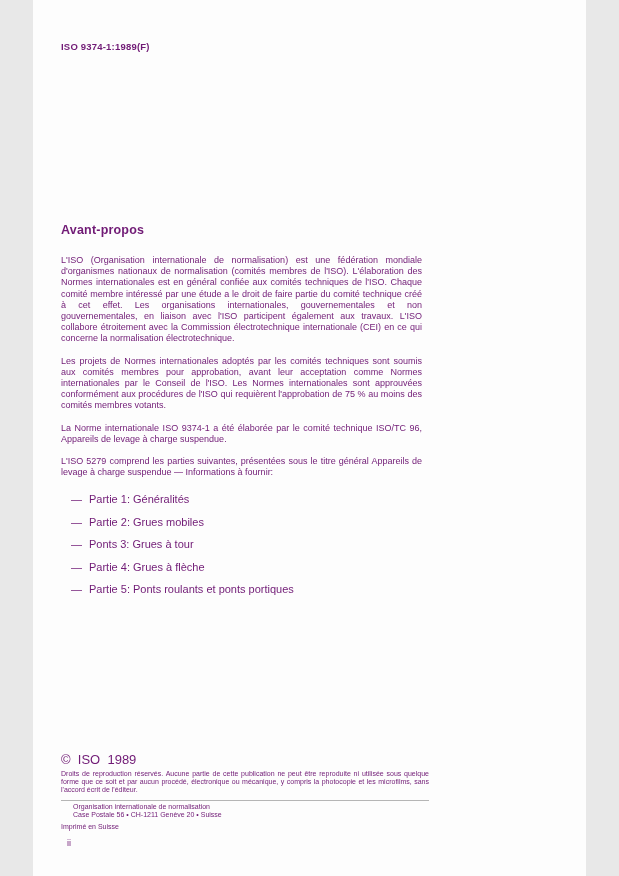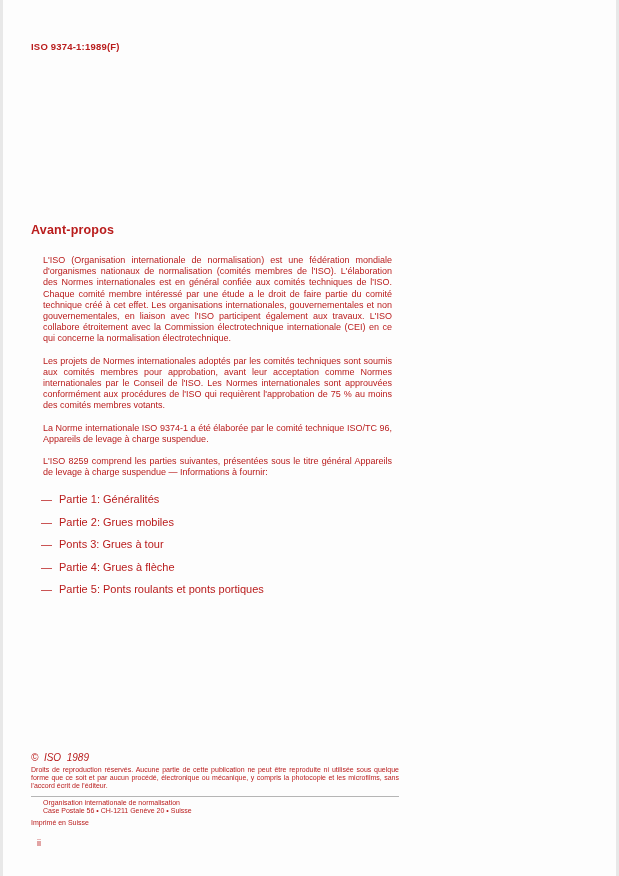--- a/index.html
+++ b/index.html
@@ -3,24 +3,24 @@
 <meta charset="utf-8">
 <style>
   html, body {
     margin: 0;
     padding: 0;
     background: #e8e8e8;
     font-family: "Liberation Sans", "DejaVu Sans", sans-serif;
   }
   .page {
     position: relative;
-    width: 613px;
+    width: 553px;
     height: 876px;
     background: #fdfdfd;
-    color: #b91c1c;
+    color: #701a75;
     overflow: hidden;
     margin: 0 auto;
   }
   .doc-header {
     position: absolute;
     left: 28px;
     top: 41px;
     font-size: 9.5px;
     font-weight: bold;
     letter-spacing: 0.2px;
@@ -34,21 +34,21 @@
   .section-title {
     font-size: 12.5px;
     font-weight: bold;
     margin: 0 0 18px 0;
     letter-spacing: 0.2px;
   }
   .para {
     font-size: 9px;
     line-height: 11.2px;
     text-align: justify;
-    margin: 0 0 11px 12px;
+    margin: 0 0 11px 0;
   }
   .italic { }
   .parts-list {
     list-style: none;
     margin: 16px 0 0 0;
     padding: 0 0 0 10px;
   }
   .part-item {
     font-size: 11px;
     line-height: 11px;
@@ -59,24 +59,23 @@
     margin-right: 7px;
     font-style: normal;
   }
   .footer {
     position: absolute;
     left: 28px;
     top: 752px;
     width: 368px;
   }
   .copyright {
-    font-size: 10px;
+    font-size: 13px;
     white-space: pre-wrap;
     margin-bottom: 3px;
-    font-style: italic;
   }
   .rights {
     font-size: 7px;
     line-height: 8.2px;
     text-align: justify;
     margin-bottom: 5px;
   }
   .org-block {
     border-top: 1px solid #b5b5b5;
     padding: 2px 0 0 12px;
@@ -104,21 +103,21 @@
   <div class="content">
 
     <h1 class="section-title">Avant-propos</h1>
 
     <p class="para">L'ISO (Organisation internationale de normalisation) est une fédération mondiale d'organismes nationaux de normalisation (comités membres de l'ISO). L'élaboration des Normes internationales est en général confiée aux comités techniques de l'ISO. Chaque comité membre intéressé par une étude a le droit de faire partie du comité technique créé à cet effet. Les organisations internationales, gouvernementales et non gouvernementales, en liaison avec l'ISO participent également aux travaux. L'ISO collabore étroitement avec la Commission électrotechnique internationale (CEI) en ce qui concerne la normalisation électrotechnique.</p>
 
     <p class="para">Les projets de Normes internationales adoptés par les comités techniques sont soumis aux comités membres pour approbation, avant leur acceptation comme Normes internationales par le Conseil de l'ISO. Les Normes internationales sont approuvées conformément aux procédures de l'ISO qui requièrent l'approbation de 75 % au moins des comités membres votants.</p>
 
     <p class="para"><span>La Norme internationale ISO 9374-1 a été élaborée par le comité technique ISO/TC 96, </span><span class="italic">Appareils de levage à charge suspendue</span><span>.</span></p>
 
-    <p class="para"><span>L'ISO 8259 comprend les parties suivantes, présentées sous le titre général </span><span class="italic">Appareils de levage à charge suspendue — Informations à fournir:</span></p>
+    <p class="para"><span>L'ISO 5279 comprend les parties suivantes, présentées sous le titre général </span><span class="italic">Appareils de levage à charge suspendue — Informations à fournir:</span></p>
 
     <ul class="parts-list">
       <li class="part-item">
         <span class="dash">—</span><span class="italic">Partie 1: Généralités</span>
       </li>
       <li class="part-item">
         <span class="dash">—</span><span class="italic">Partie 2: Grues mobiles</span>
       </li>
       <li class="part-item">
         <span class="dash">—</span><span class="italic">Ponts 3: Grues à tour</span>

